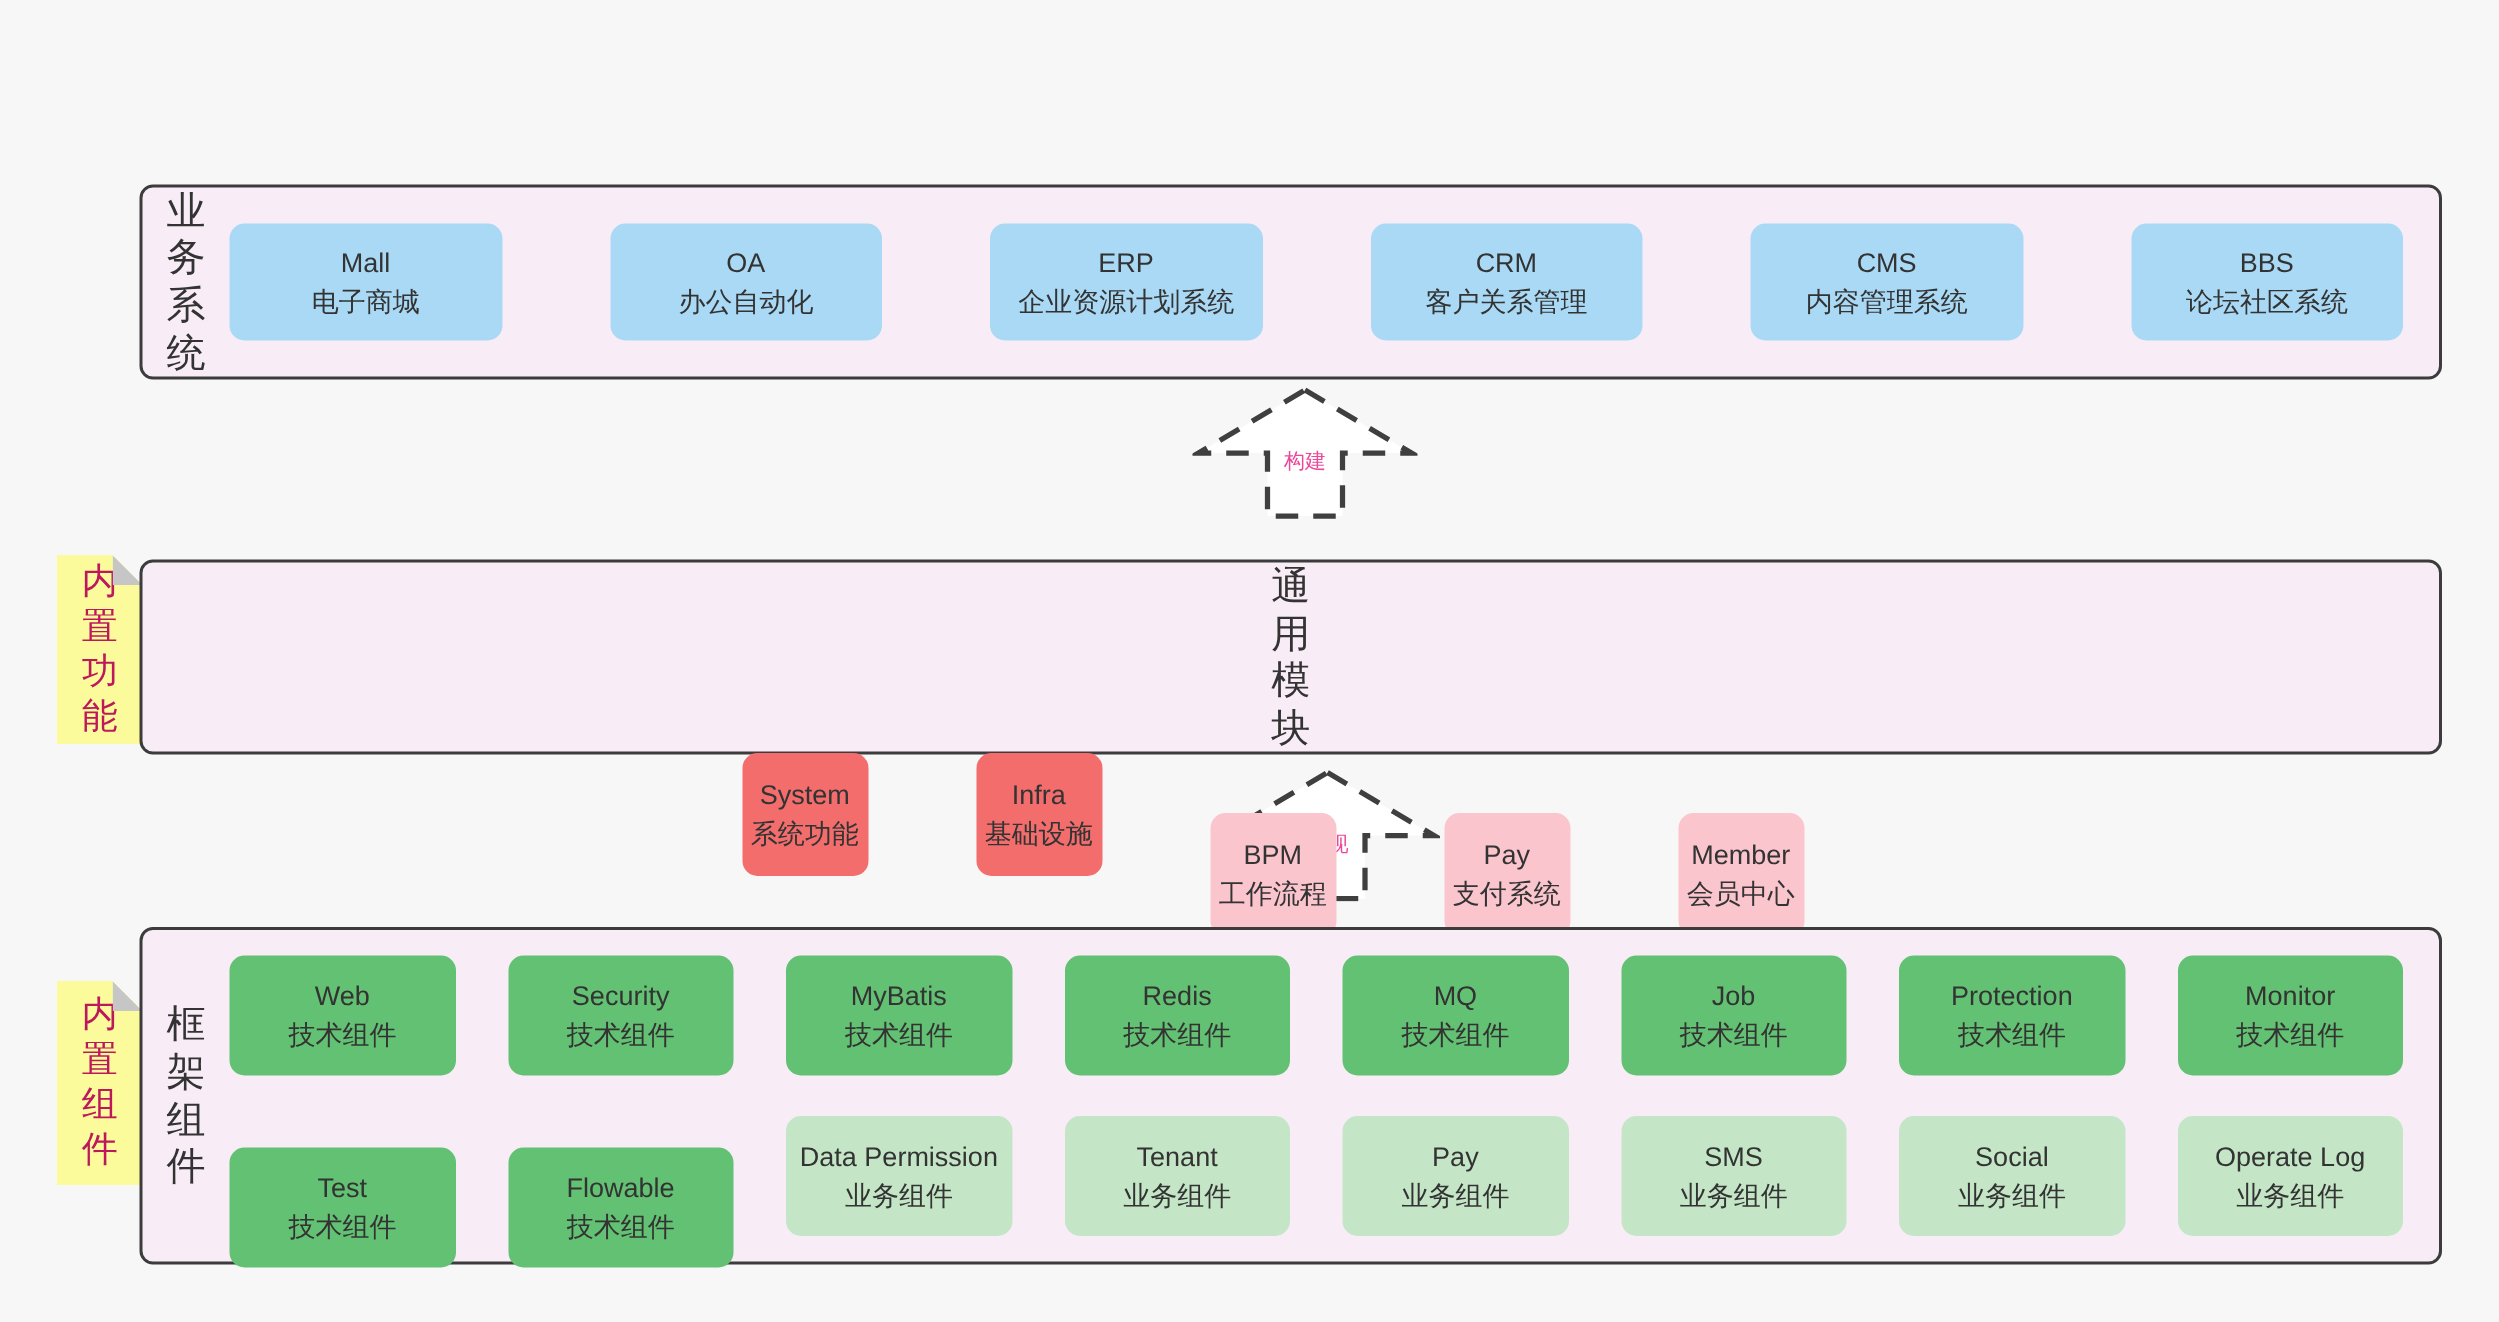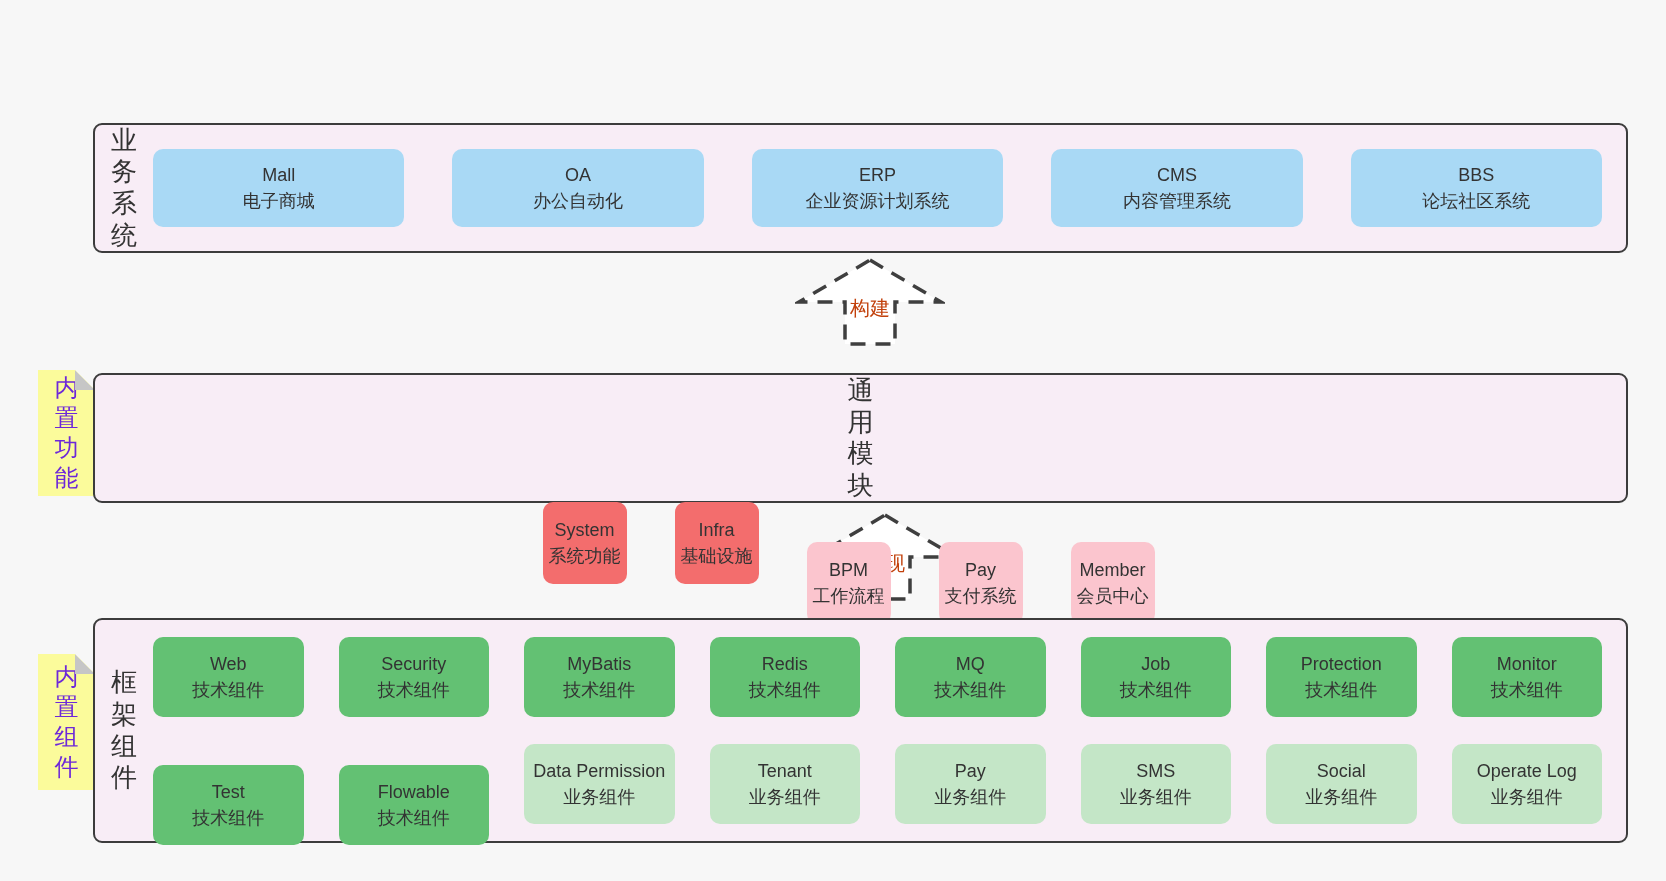--- a/index.html
+++ b/index.html
@@ -41,21 +41,21 @@
   }
   .rows {
     flex: 1;
     display: flex;
     flex-direction: column;
     justify-content: center;
     row-gap: 27px;
     padding-right: 24px;
   }
   .row { display: flex; }
-  .row.gap-lg { column-gap: 48px; }
+  .row.gap-lg { column-gap: 72px; }
   .row.gap-sm { column-gap: 35px; }
 
   
   .box {
     flex: 1 1 0;
     border-radius: 10px;
     display: flex;
     flex-direction: column;
     align-items: center;
     justify-content: center;
@@ -89,42 +89,42 @@
     width: 20px; height: 20px;
     background: var(--fold-gray, #c6c6c6);
     clip-path: polygon(0 0, 0 100%, 100% 100%);
   }
   .tag .vtext {
     width: 26px;
     font-size: 24px;
     line-height: 1.25;
     text-align: center;
     word-break: break-all;
-    color: #6d28d9;
+    color: #be185d;
   }
 
   
   .arrow { position: absolute; width: 150px; height: 88px; z-index: 1; }
   .arrow svg { display: block; }
   .arrow polygon {
     fill: #ffffff;
     stroke: var(--arrow-stroke, #3f3f3f);
     stroke-width: 3.5;
     stroke-dasharray: 15 10;
     stroke-linejoin: miter;
   }
   .arrow-label {
     position: absolute;
     left: 50%; top: 50px;
     transform: translate(-50%, -50%);
     background: #ffffff;
     padding: 0 3px;
-    font-size: 20px;
+    font-size: 14px;
     white-space: nowrap;
-    color: #c2410c;
+    color: #ec4899;
   }
 </style>
 </head>
 <body>
 
 <div class="canvas">
 
   <div class="section" style="top:123px; height:130px;">
     <div class="side-label">
       <div class="vtext">业务系统</div>
@@ -135,20 +135,24 @@
     <span class="box-name">Mall</span>
     <span class="box-desc">电子商城</span>
   </div>
           <div class="box box-blue">
     <span class="box-name">OA</span>
     <span class="box-desc">办公自动化</span>
   </div>
           <div class="box box-blue">
     <span class="box-name">ERP</span>
     <span class="box-desc">企业资源计划系统</span>
+  </div>
+          <div class="box box-blue">
+    <span class="box-name">CRM</span>
+    <span class="box-desc">客户关系管理</span>
   </div>
           <div class="box box-blue">
     <span class="box-name">CMS</span>
     <span class="box-desc">内容管理系统</span>
   </div>
           <div class="box box-blue">
     <span class="box-name">BBS</span>
     <span class="box-desc">论坛社区系统</span>
   </div>
         </div>

